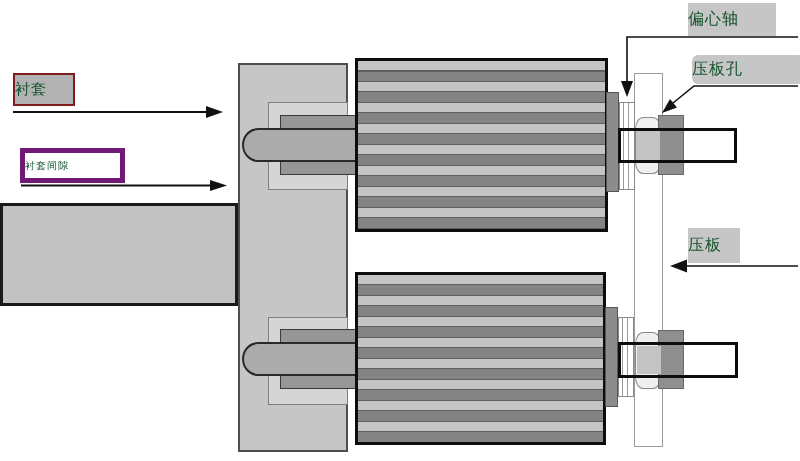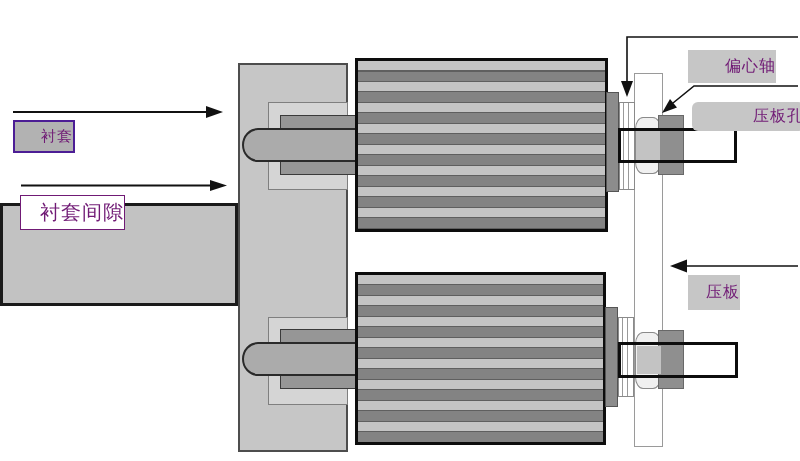--- a/index.html
+++ b/index.html
@@ -45,24 +45,24 @@
   .band{width:24px;background:#c3c3c3;z-index:9;}
   .band.top{left:636px;top:131px;height:29px;} .band.bot{left:637px;top:346px;height:28px;}
   .stud{border:3px solid #0d0d0d;background:transparent;z-index:10;}
   .stud.top{left:618px;top:128px;width:119px;height:35px;}
   .stud.bot{left:618px;top:342px;width:120px;height:36px;}
 
   
   #leaders{position:absolute;left:0;top:0;z-index:20;pointer-events:none;}
 
   
-  .label-box{position:absolute;display:flex;align-items:center;justify-content:flex-end;
-    color:#701a75;z-index:30;letter-spacing:1px;box-sizing:border-box;white-space:nowrap;margin-top:47px;}
-  .lbl-bushing{left:13px;top:73px;width:62px;height:33px;background:#b2b2b2;border:2px solid #4c1d95;font-size:15px;}
-  .lbl-clearance{left:20px;top:148px;width:105px;height:35px;background:#ffffff;border:1px solid #701a75;font-size:20px;}
+  .label-box{position:absolute;display:flex;align-items:center;justify-content:flex-start;
+    color:#14532d;z-index:30;letter-spacing:1px;box-sizing:border-box;white-space:nowrap;}
+  .lbl-bushing{left:13px;top:73px;width:62px;height:33px;background:#b2b2b2;border:2px solid #7f1d1d;font-size:15px;}
+  .lbl-clearance{left:20px;top:148px;width:105px;height:35px;background:#ffffff;border:5px solid #701a75;font-size:10px;}
   .lbl-eccentric{left:688px;top:3px;width:88px;height:33px;background:#c6c6c6;font-size:16px;}
   .lbl-plate-hole{left:692px;top:55px;width:112px;height:29px;background:#c6c6c6;font-size:16px;border-radius:6px;}
   .lbl-plate{left:688px;top:228px;width:52px;height:35px;background:#c6c6c6;font-size:16px;}
 </style>
 </head>
 <body>
 
 <div id="canvas">
 
   <div class="abs main-shaft"></div>

